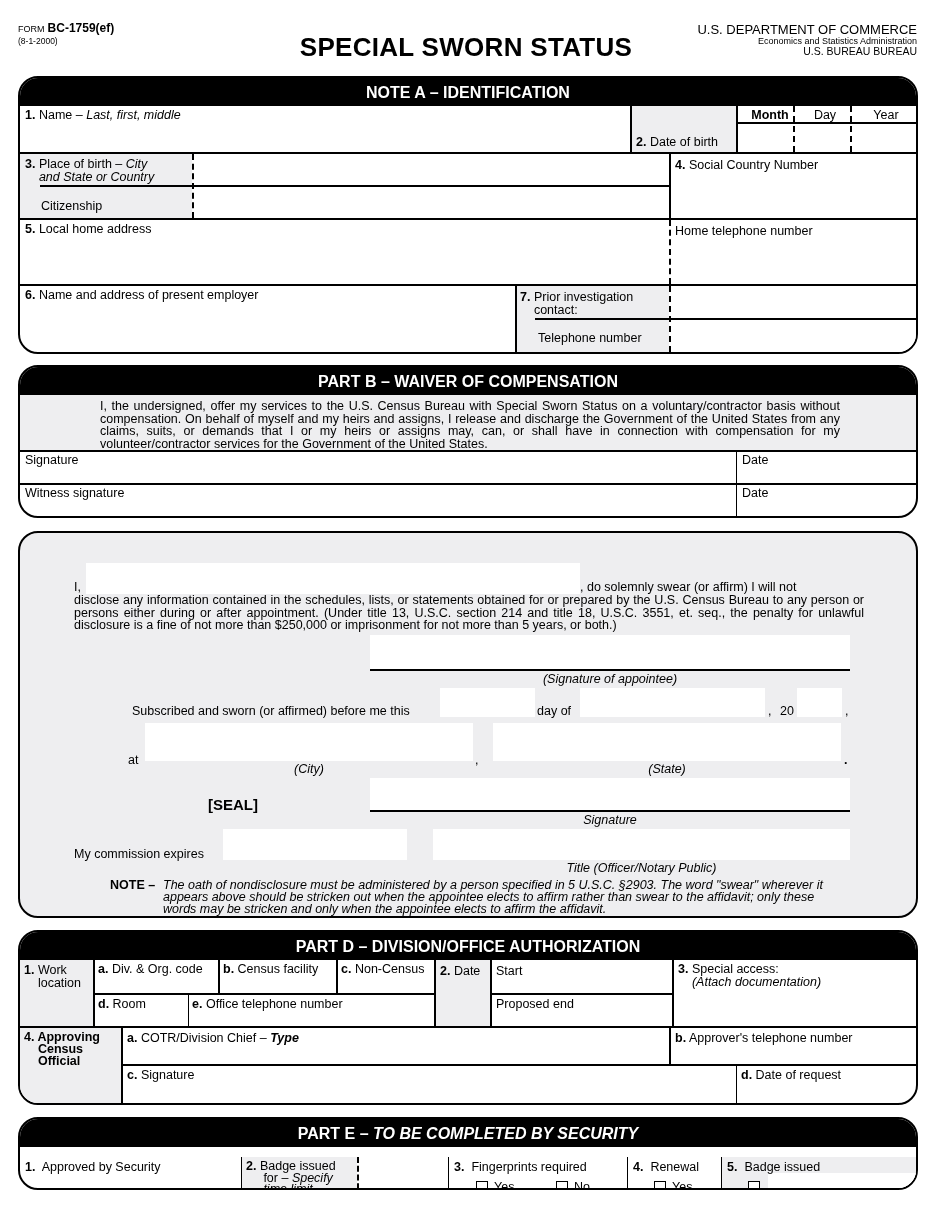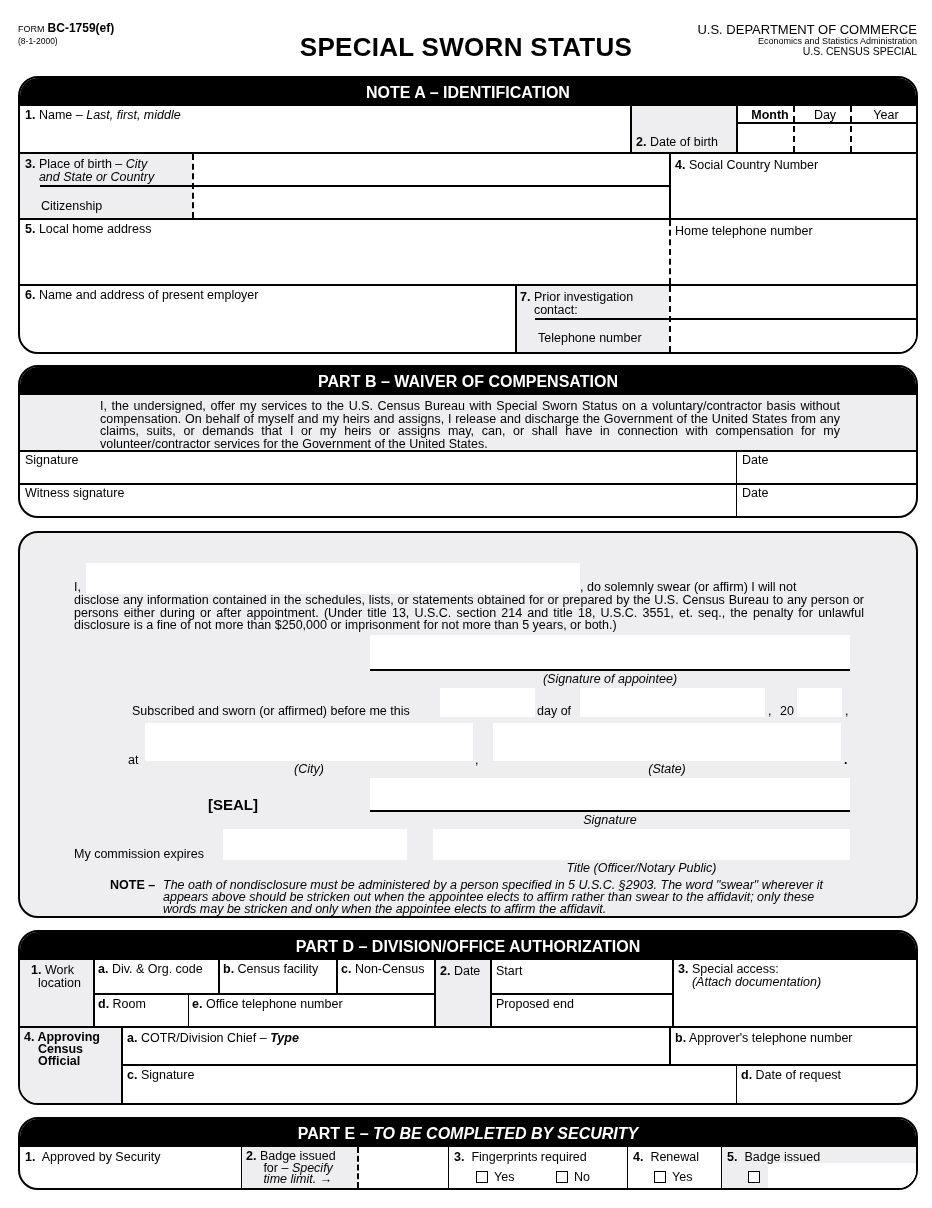--- a/index.html
+++ b/index.html
@@ -45,21 +45,21 @@
 
 <div class="abs form-id">
   <span class="small">FORM</span>
   <span class="big">BC-1759(ef)</span>
 </div>
 <div class="abs form-date">(8-1-2000)</div>
 <div class="abs main-title">SPECIAL SWORN STATUS</div>
 <div class="abs dept">
   <div class="l1">U.S. DEPARTMENT OF COMMERCE</div>
   <div class="l2">Economics and Statistics Administration</div>
-  <div class="l3">U.S. CENSUS SPECIAL</div>
+  <div class="l3">U.S. BUREAU BUREAU</div>
 </div>
 
 <div class="part" style="top:76px; height:278px;">
   <div class="part-head">NOTE A – IDENTIFICATION</div>
   <div style="position:relative; height:246px;">
 
     <div class="cell" style="left:0; top:0; width:610px; height:46px;"></div>
     <div class="lbl" style="left:5px; top:3px;"><b>1.</b> <span>Name –</span> <i>Last, first, middle</i></div>
     <div class="vl" style="left:610px; top:0; height:46px;"></div>
     <div class="cell shade" style="left:612px; top:0; width:104px; height:46px;"></div>
@@ -167,21 +167,21 @@
   </div>
 </div>
 <div class="lbl" style="left:110px; top:879px; font-weight:bold;">NOTE –</div>
 <div class="para ital" style="left:163px; top:879px; width:665px; text-align:left; line-height:12px;">The oath of nondisclosure must be administered by a person specified in 5 U.S.C. §2903. The word "swear" wherever it appears above should be stricken out when the appointee elects to affirm rather than swear to the affidavit; only these words may be stricken and only when the appointee elects to affirm the affidavit.</div>
 
 <div class="part" style="top:930px; height:175px;">
   <div class="part-head">PART D – DIVISION/OFFICE AUTHORIZATION</div>
   <div style="position:relative; height:143px;">
 
     <div class="cell shade" style="left:0; top:0; width:73px; height:66px;"></div>
-    <div class="lbl" style="left:4px; top:4px; line-height:13px;text-align:center;"><b>1.</b> <span>Work</span><br>&nbsp;&nbsp;&nbsp;&nbsp;<span>location</span></div>
+    <div class="lbl" style="left:4px; top:4px; line-height:13px;"><b>1.</b> <span>Work</span><br>&nbsp;&nbsp;&nbsp;&nbsp;<span>location</span></div>
     <div class="vl" style="left:73px; top:0; height:66px;"></div>
     <div class="cell" style="left:75px; top:0; width:123px; height:33px;"></div>
     <div class="lbl" style="left:78px; top:3px;"><b>a.</b> <span>Div. &amp; Org. code</span></div>
     <div class="vl" style="left:198px; top:0; height:33px;"></div>
     <div class="cell" style="left:200px; top:0; width:116px; height:33px;"></div>
     <div class="lbl" style="left:203px; top:3px;"><b>b.</b> <span>Census facility</span></div>
     <div class="vl" style="left:316px; top:0; height:33px;"></div>
     <div class="cell" style="left:318px; top:0; width:96px; height:33px;"></div>
     <div class="lbl" style="left:321px; top:3px;"><b>c.</b> <span>Non-Census</span></div>
     <div class="hl" style="left:73px; top:33px; width:343px;"></div>
@@ -218,21 +218,21 @@
     <div class="cell" style="left:103px; top:106px; width:613px; height:37px;"></div>
     <div class="lbl" style="left:107px; top:109px;"><b>c.</b> <span>Signature</span></div>
     <div class="vl1" style="left:716px; top:106px; height:37px;"></div>
     <div class="cell" style="left:717px; top:106px; width:183px; height:37px;"></div>
     <div class="lbl" style="left:721px; top:109px;"><b>d.</b> <span>Date of request</span></div>
   </div>
 </div>
 
 <div class="part" style="top:1117px; height:73px;">
   <div class="part-head"><span>PART E – </span><i>TO BE COMPLETED BY SECURITY</i></div>
-  <div style="position:relative; height:27px;">
+  <div style="position:relative; height:27px;margin-top:10px;">
     <div class="cell" style="left:0; top:0; width:221px; height:41px;"></div>
     <div class="lbl" style="left:5px; top:4px;"><b>1.</b>&nbsp; <span>Approved by Security</span></div>
     <div class="vl1" style="left:221px; top:0; height:41px;"></div>
     <div class="cell shade" style="left:222px; top:0; width:115px; height:41px;"></div>
     <div class="lbl" style="left:226px; top:4px; line-height:11.5px;"><b>2.</b> <span>Badge issued</span><br>&nbsp;&nbsp;&nbsp;&nbsp;&nbsp;<span>for –</span> <i>Specify</i><br>&nbsp;&nbsp;&nbsp;&nbsp;&nbsp;<i>time limit.</i> <span>→</span></div>
     <div class="vdash" style="left:337px; top:0; height:41px;"></div>
     <div class="field" style="left:340px; top:0; width:88px; height:41px;"></div>
     <div class="vl1" style="left:428px; top:0; height:41px;"></div>
     <div class="cell" style="left:429px; top:0; width:178px; height:41px;"></div>
     <div class="lbl" style="left:434px; top:4px;"><b>3.</b>&nbsp; <span>Fingerprints required</span></div>

